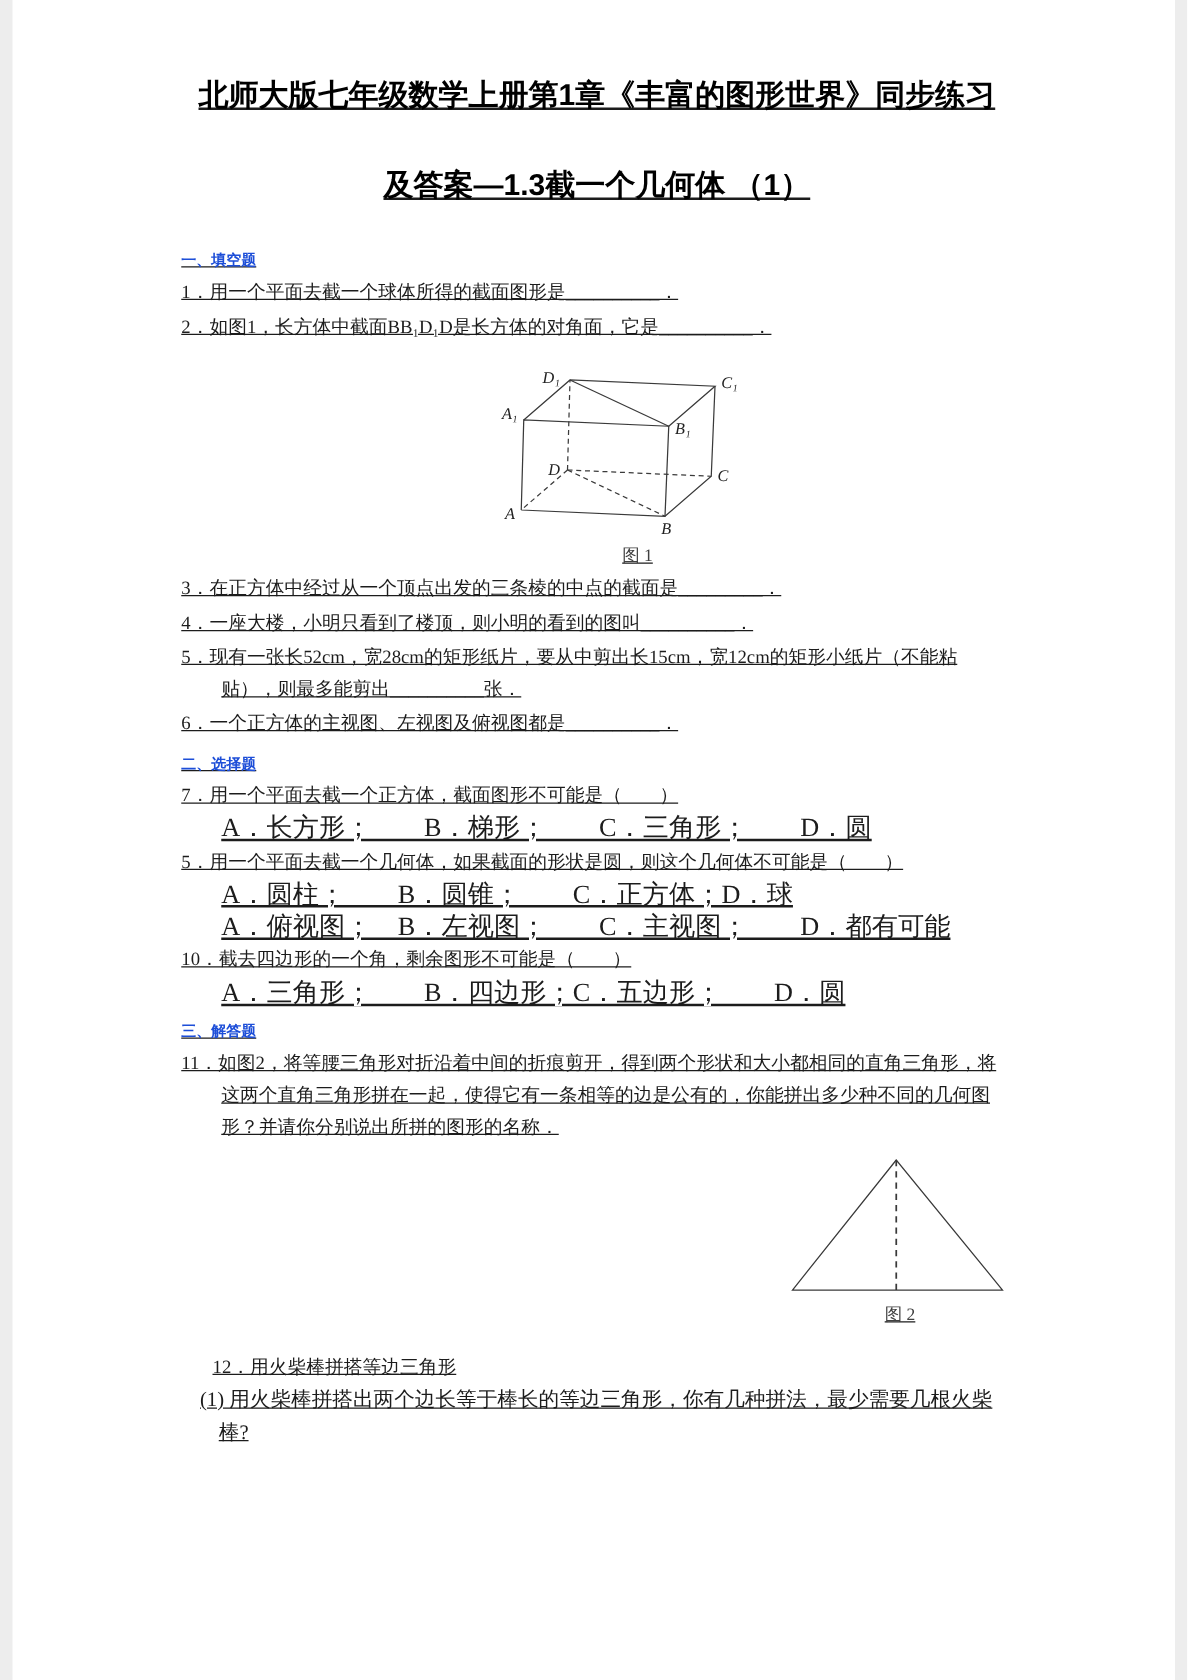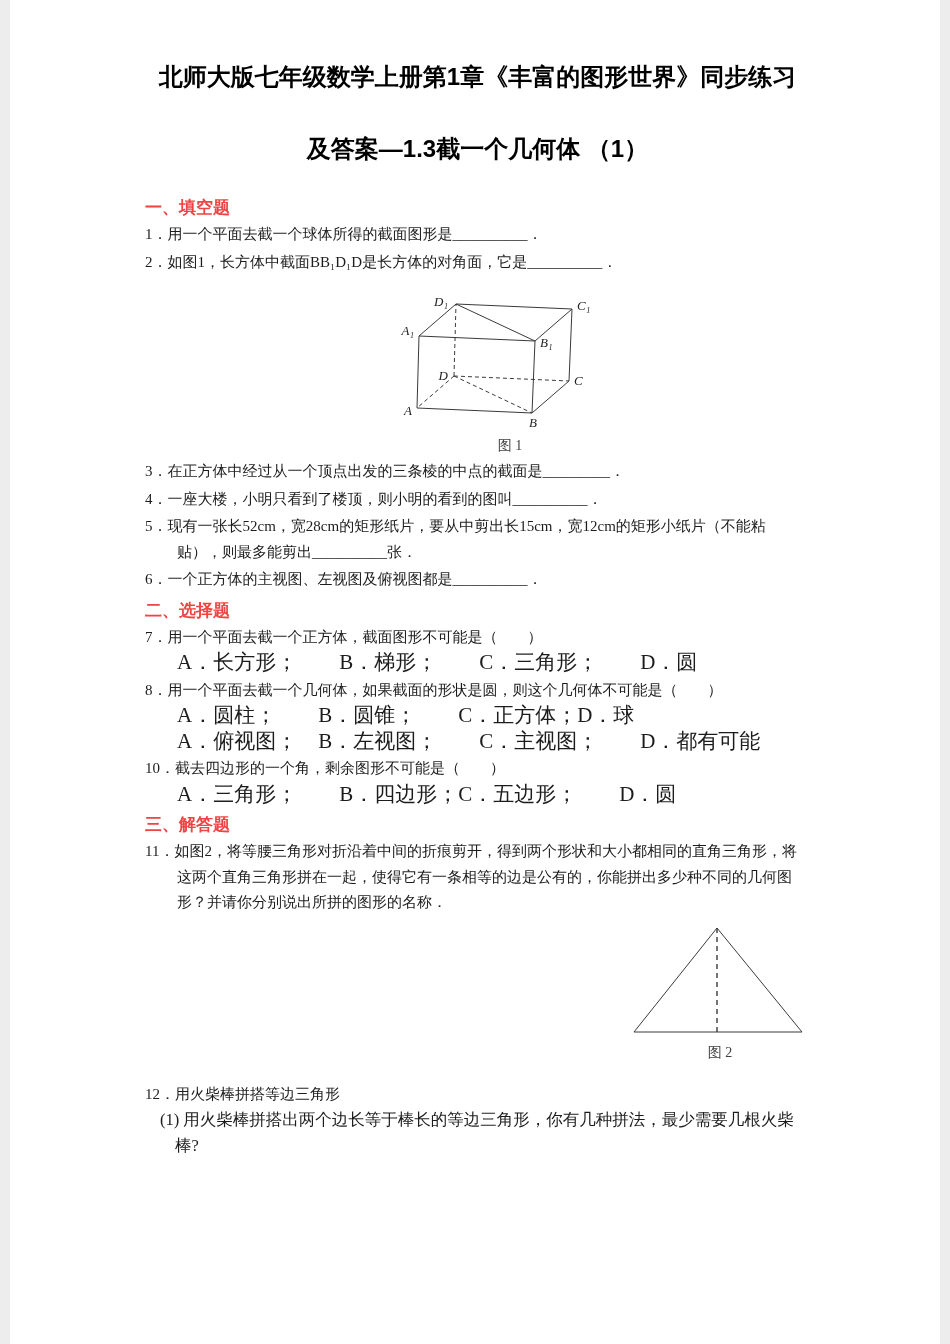--- a/index.html
+++ b/index.html
@@ -9,20 +9,21 @@
     color:#1c1c1c;
     -webkit-font-smoothing:antialiased;
   }
   .page {
     position:relative;
     width:950px;
     height:1344px;
     margin:0 auto;
     background:#ffffff;
     overflow:hidden;
+    text-decoration:underline;
   }
   .edge {
     position:absolute; top:0; bottom:0; width:10px;
     background:#ededed;
   }
   .edge.left { left:0; }
   .edge.right { right:0; }
   .content {
     position:relative;
     padding:0 140px 0 145px;
@@ -33,24 +34,24 @@
     font-size:24px;
     line-height:34px;
     text-align:center;
     color:#000;
   }
   .title.l1 { margin-top:60px; }
   .title.l2 { margin-top:38px; }
   .sec-heading {
     font-family:"Liberation Sans","DejaVu Sans",sans-serif;
     font-weight:bold;
-    font-size:17px;
+    font-size:12px;
     line-height:24px;
     margin-top:30px;
-    color:#ef4444;
+    color:#1d4ed8;
   }
   .sec-heading.s2, .sec-heading.s3 { margin-top:6px; }
   .q {
     font-size:15px;
     line-height:25.5px;
     padding-left:32px;
     text-indent:-32px;
     margin-top:2px;
   }
   .opt {
@@ -74,21 +75,21 @@
     margin:8px 0 0 485px;
     text-align:center;
   }
   .fig-caption {
     font-size:14px;
     line-height:22px;
     margin-top:3px;
     color:#404040;
   }
   .fig1 .fig-caption { margin-top:2px; }
-  .q12 { margin-top:18px; }
+  .q12 { margin-top:18px;margin-left:25px; }
   svg { display:block; }
   svg text {
     font-family:"Liberation Serif","DejaVu Serif",serif;
     font-style:italic;
     font-size:13px;
     fill:#222;
   }
 </style>
 </head>
 <body>
@@ -140,21 +141,21 @@
 
     <p class="q">3．在正方体中经过从一个顶点出发的三条棱的中点的截面是_________．</p>
     <p class="q">4．一座大楼，小明只看到了楼顶，则小明的看到的图叫__________．</p>
     <p class="q">5．现有一张长52cm，宽28cm的矩形纸片，要从中剪出长15cm，宽12cm的矩形小纸片（不能粘贴），则最多能剪出__________张．</p>
     <p class="q">6．一个正方体的主视图、左视图及俯视图都是__________．</p>
 
     <div class="sec-heading s2">二、选择题</div>
 
     <p class="q">7．用一个平面去截一个正方体，截面图形不可能是（　　）</p>
     <p class="opt">A．长方形；　　B．梯形；　　C．三角形；　　D．圆</p>
-    <p class="q">8．用一个平面去截一个几何体，如果截面的形状是圆，则这个几何体不可能是（　　）</p>
+    <p class="q">5．用一个平面去截一个几何体，如果截面的形状是圆，则这个几何体不可能是（　　）</p>
     <p class="opt">A．圆柱；　　B．圆锥；　　C．正方体；D．球</p>
     <p class="opt">A．俯视图；　B．左视图；　　C．主视图；　　D．都有可能</p>
     <p class="q">10．截去四边形的一个角，剩余图形不可能是（　　）</p>
     <p class="opt">A．三角形；　　B．四边形；C．五边形；　　D．圆</p>
 
     <div class="sec-heading s3">三、解答题</div>
 
     <p class="q">11．如图2，将等腰三角形对折沿着中间的折痕剪开，得到两个形状和大小都相同的直角三角形，将这两个直角三角形拼在一起，使得它有一条相等的边是公有的，你能拼出多少种不同的几何图形？并请你分别说出所拼的图形的名称．</p>
 
     <div class="fig2">

